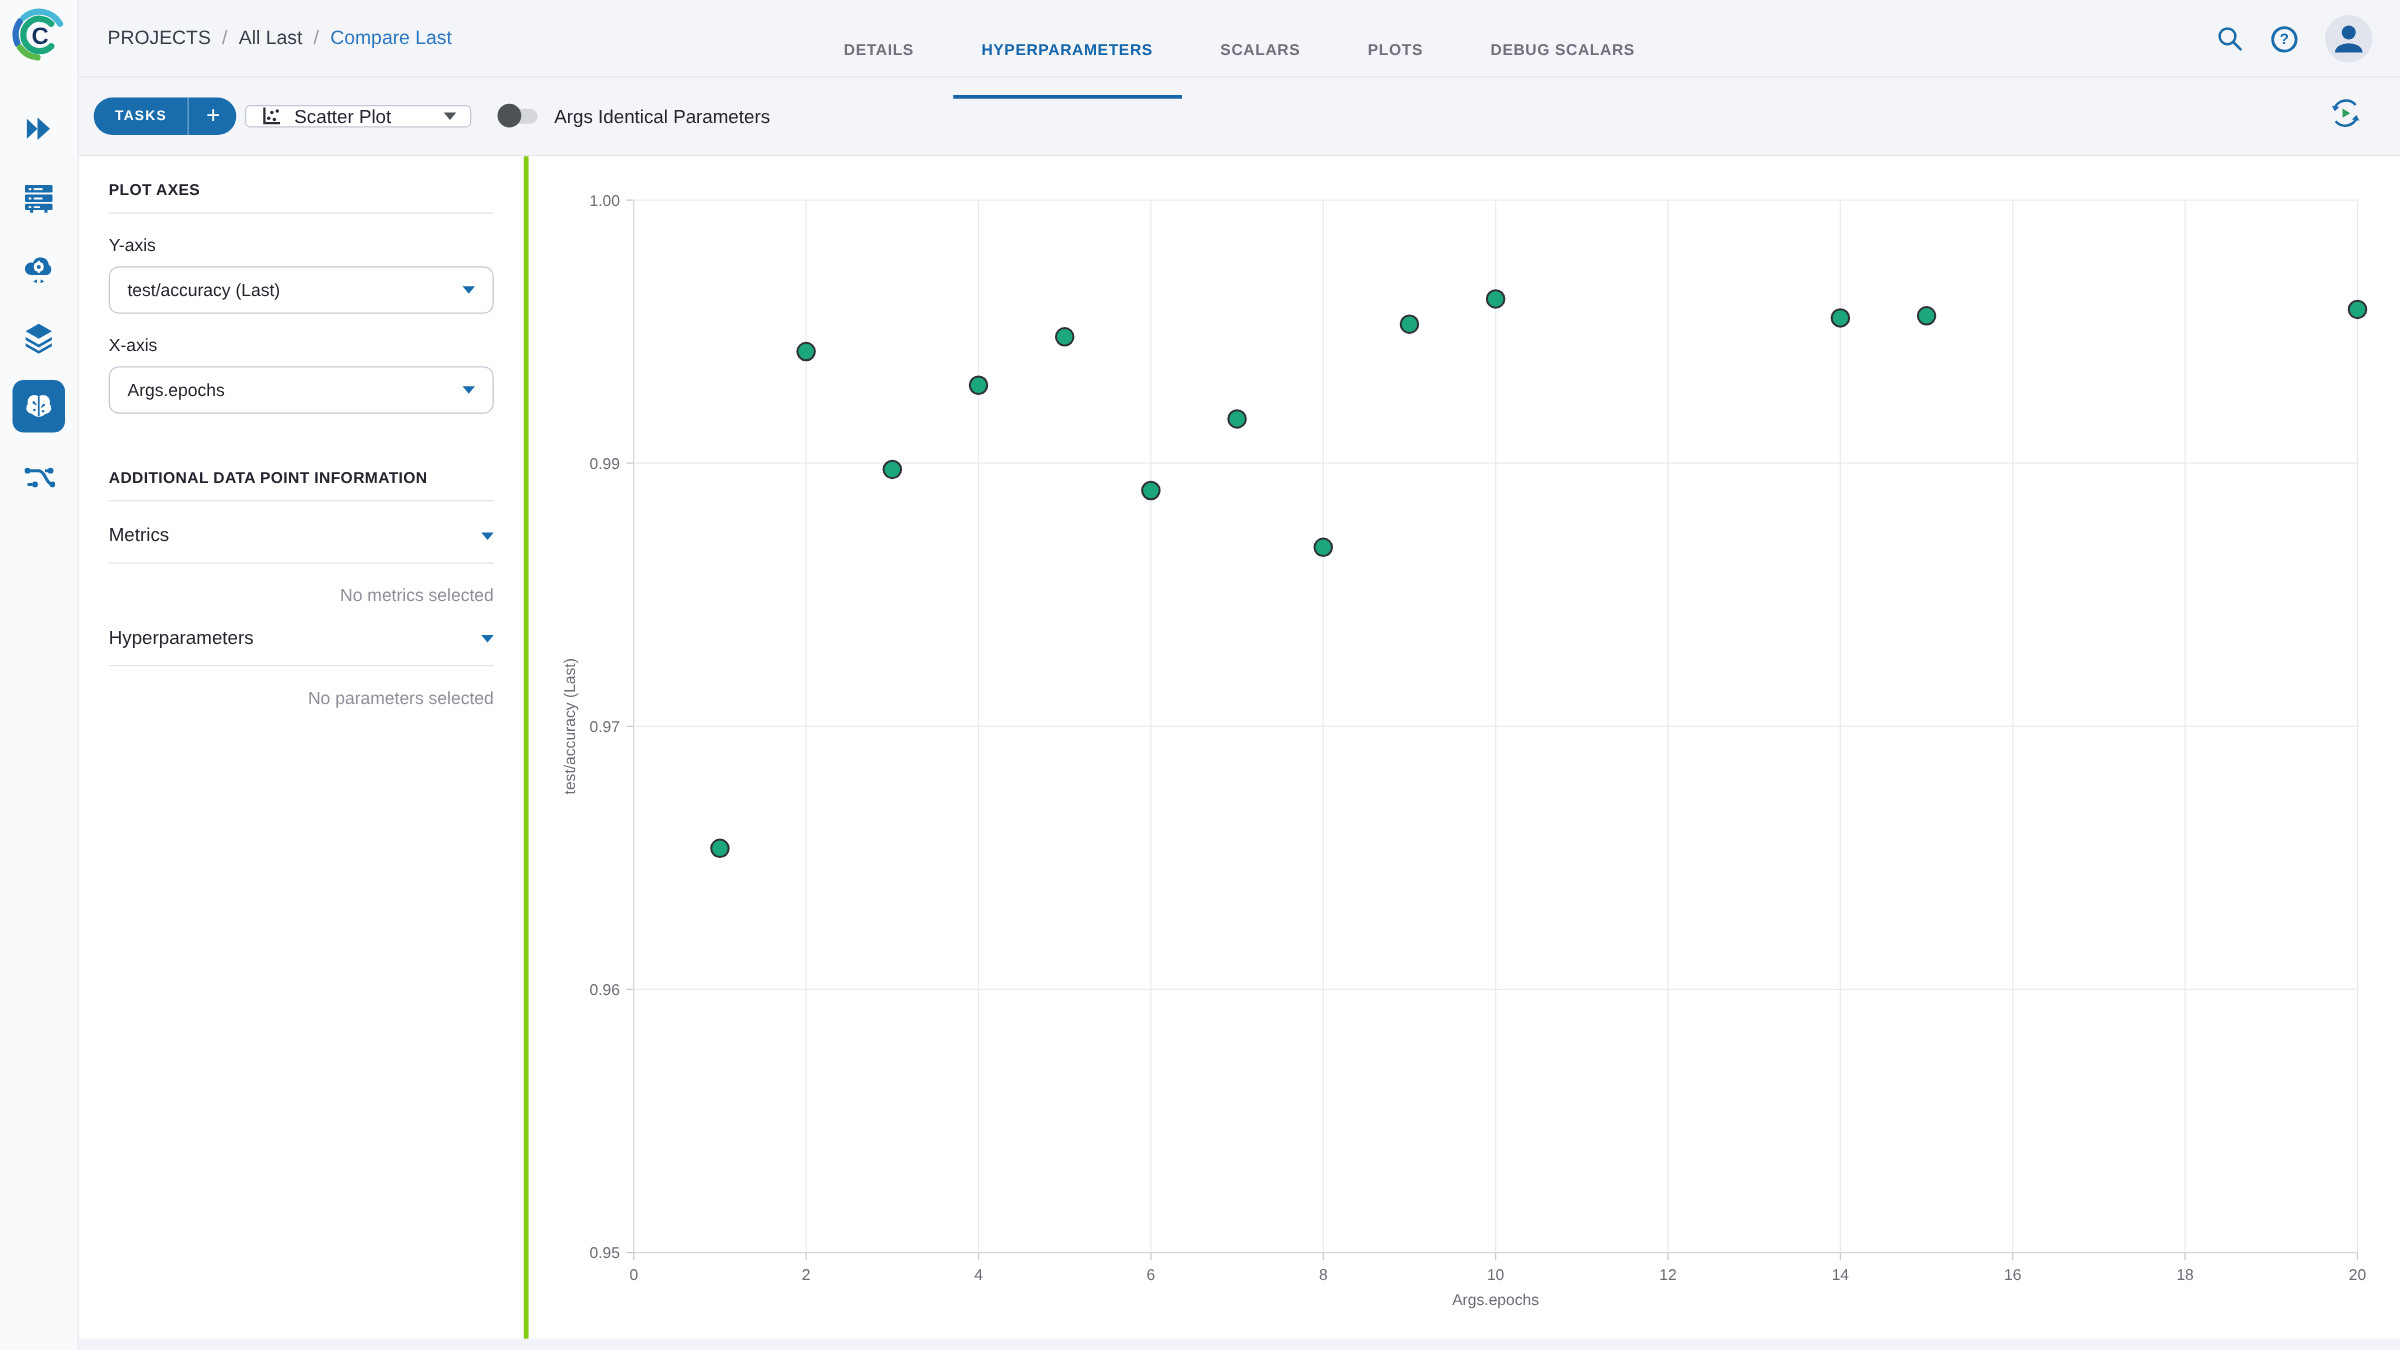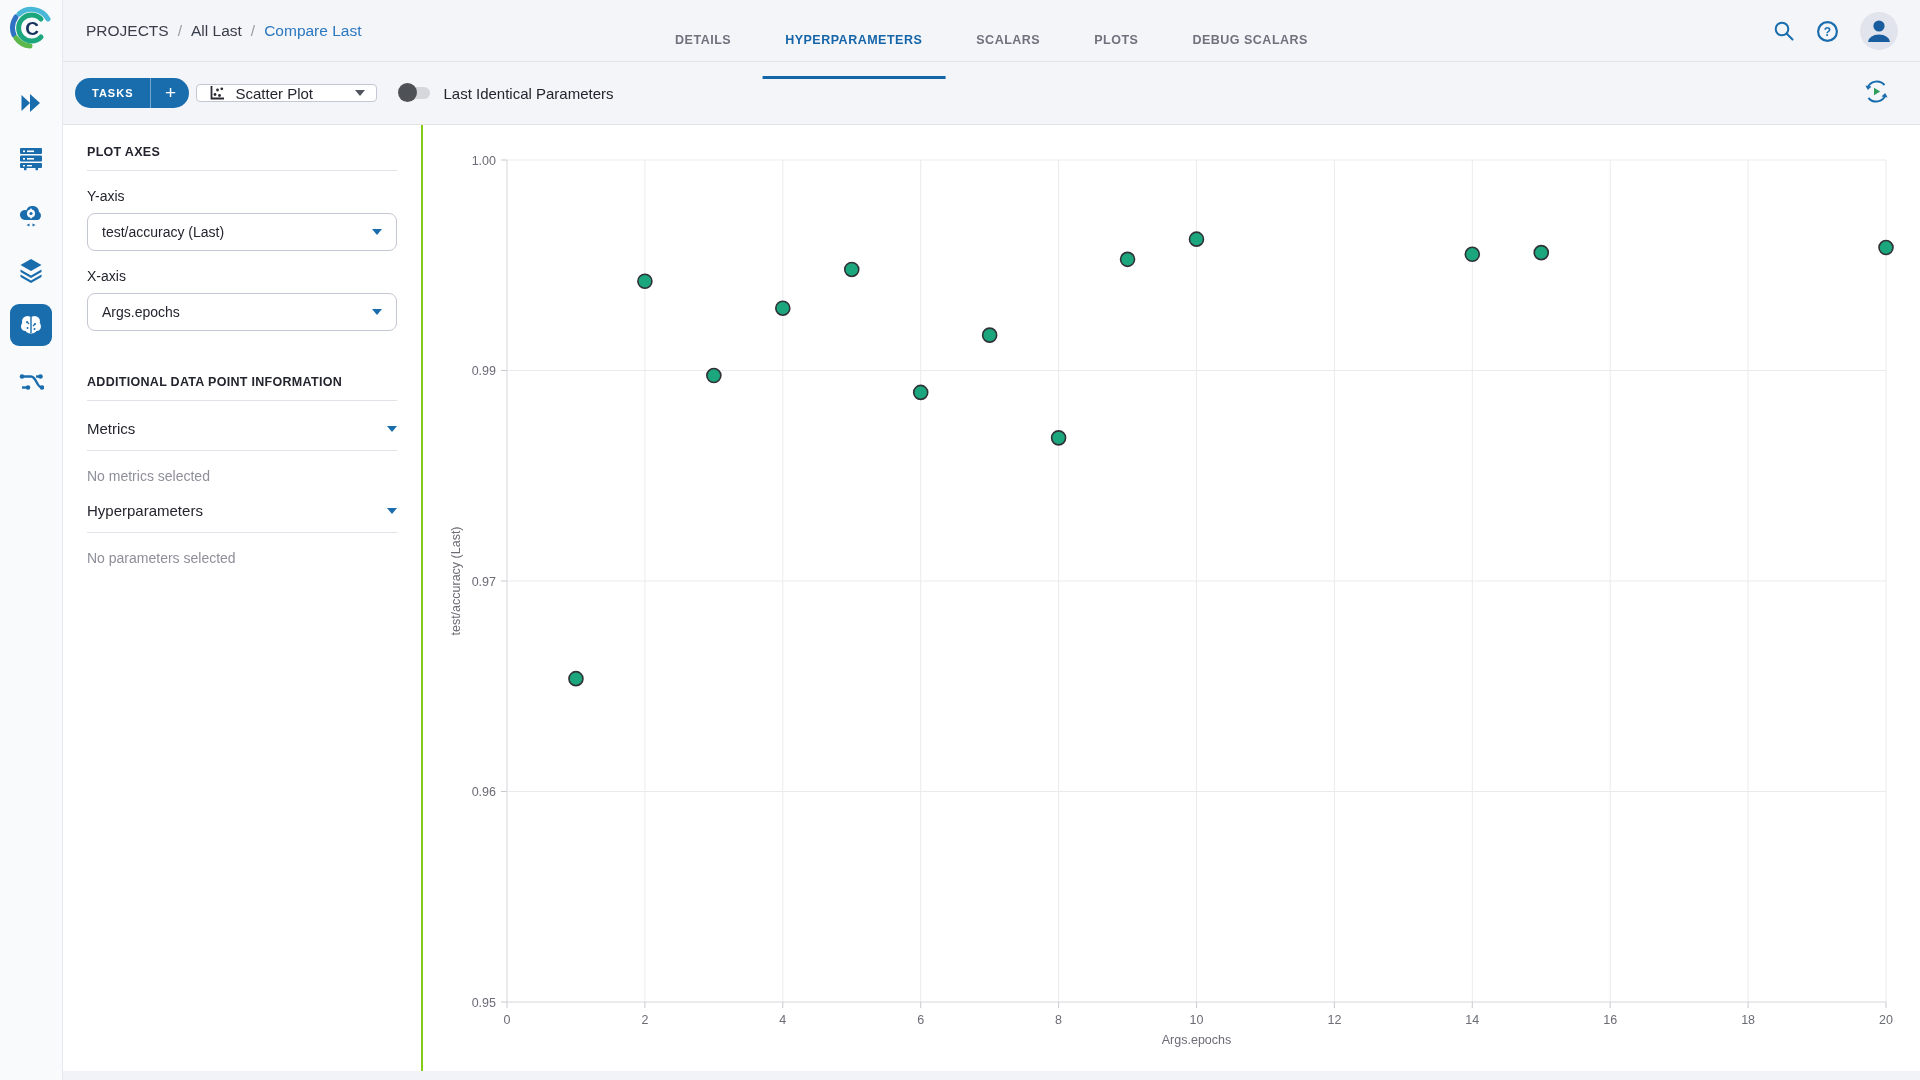--- a/index.html
+++ b/index.html
@@ -41,27 +41,27 @@
   .plot-select .caret{margin-left:auto;}
   .caret{width:0;height:0;border-left:5px solid transparent;border-right:5px solid transparent;border-top:6px solid var(--blue);}
   .caret.dark{border-top-color:#50545c;}
   .toggle-wrap{margin-left:23px;display:flex;align-items:center;cursor:pointer;}
   .toggle{width:30px;height:12px;border-radius:6px;background:#d5d7dc;position:relative;}
   .toggle .knob{position:absolute;left:-2px;top:-4px;width:19px;height:19px;border-radius:50%;background:#4e5257;}
   .toggle-label{margin-left:13px;font-size:15px;color:var(--dark);}
   .refresh-btn{margin-left:auto;cursor:pointer;}
   
   .content{position:absolute;left:63px;top:125px;right:0;bottom:0;background:#fff;}
-  .panel{position:absolute;left:0;top:0;bottom:0;width:360px;border-right:2px solid #84cc16;padding:20px 24px 0 24px;background:#fff;}
+  .panel{position:absolute;left:0;top:0;bottom:0;width:360px;border-right:4px solid #84cc16;padding:20px 24px 0 24px;background:#fff;}
   .section-title{font-size:12.5px;font-weight:700;letter-spacing:.3px;color:#23242e;padding-bottom:11px;border-bottom:1px solid #e2e3e9;}
   .field-label{font-size:14px;color:#23242e;margin:17px 0 9px;}
   .dropdown{height:38px;border:1px solid var(--inputborder);border-radius:8px;display:flex;align-items:center;justify-content:space-between;padding:0 14px;font-size:14px;cursor:pointer;background:#fff;}
   .section-gap{height:44px;}
   .collapsible{display:flex;align-items:center;justify-content:space-between;padding:19px 0 13px;border-bottom:1px solid #e2e3e9;font-size:15px;cursor:pointer;}
-  .empty-text{text-align:left;color:var(--lightgray);font-size:14px;margin:17px 0 9px;}
+  .empty-text{text-align:right;color:var(--lightgray);font-size:14px;margin:17px 0 9px;}
   .plot-wrap{position:absolute;left:360px;top:0;right:0;bottom:9px;background:#fff;}
   .bottom-strip{position:absolute;left:0;right:0;bottom:0;height:9px;background:#f2f3f8;}
   .tick{font-size:12.5px;fill:#6b6c75;}
 </style>
 </head>
 <body>
 
 <nav class="rail">
   <div class="rail-logo">
     <svg width="46" height="46" viewBox="0 0 46 46">
@@ -200,21 +200,21 @@
       <circle cx="13.8" cy="4.8" r="1.4" fill="#2a2b33"></circle>
     </svg>
     <span>Scatter Plot</span>
     <span class="caret dark"></span>
   </div>
 
   <div class="toggle-wrap">
     <div class="toggle">
       <div class="knob"></div>
     </div>
-    <span class="toggle-label">Last Identical Parameters</span>
+    <span class="toggle-label">Args Identical Parameters</span>
   </div>
 
   <div class="refresh-btn">
     <svg width="27" height="27" viewBox="0 0 27 27">
       <path d="M21.5 7 A10 10 0 0 0 4.5 10" fill="none" stroke="#1a6dad" stroke-width="2"></path>
       <path d="M2.5 7.5 L4.8 12 L8.5 8.5 Z" fill="#1a6dad"></path>
       <path d="M5.5 20 A10 10 0 0 0 22.5 17" fill="none" stroke="#1a6dad" stroke-width="2"></path>
       <path d="M24.5 19.5 L22.2 15 L18.5 18.5 Z" fill="#1a6dad"></path>
       <path d="M11 9.8 L17.2 13.5 L11 17.2 Z" fill="#2e9e5b"></path>
     </svg>

